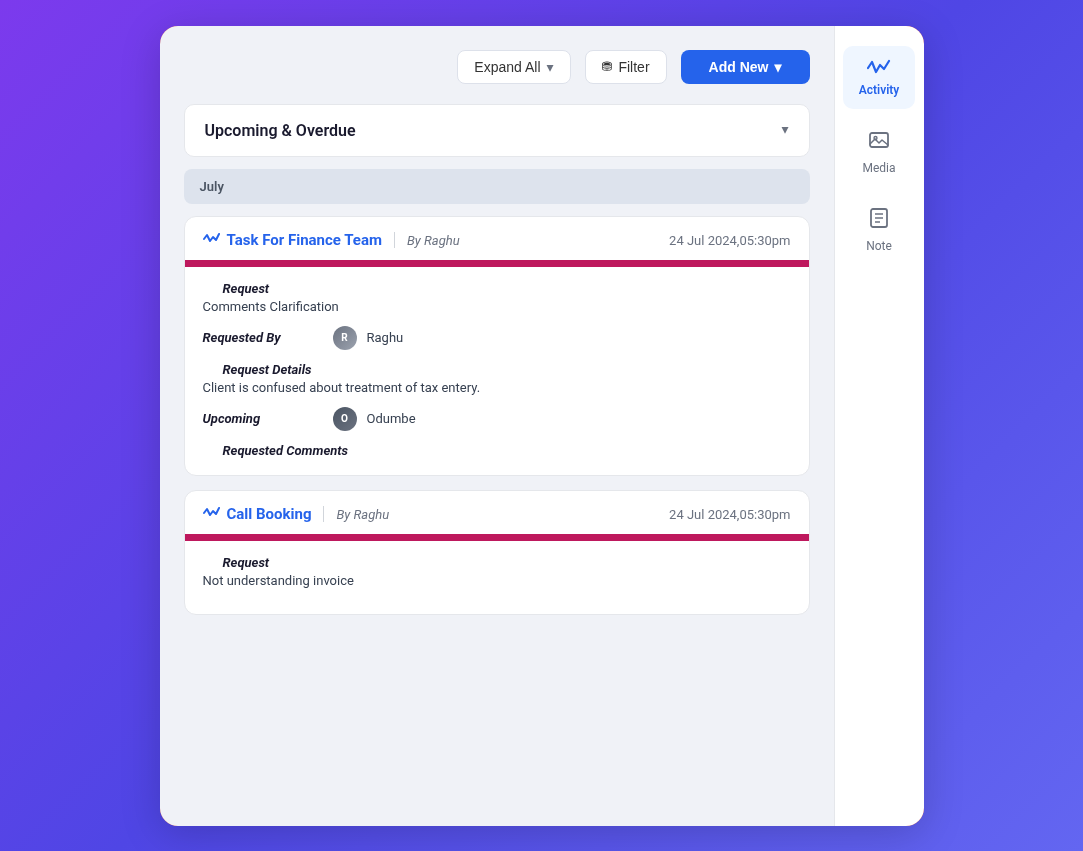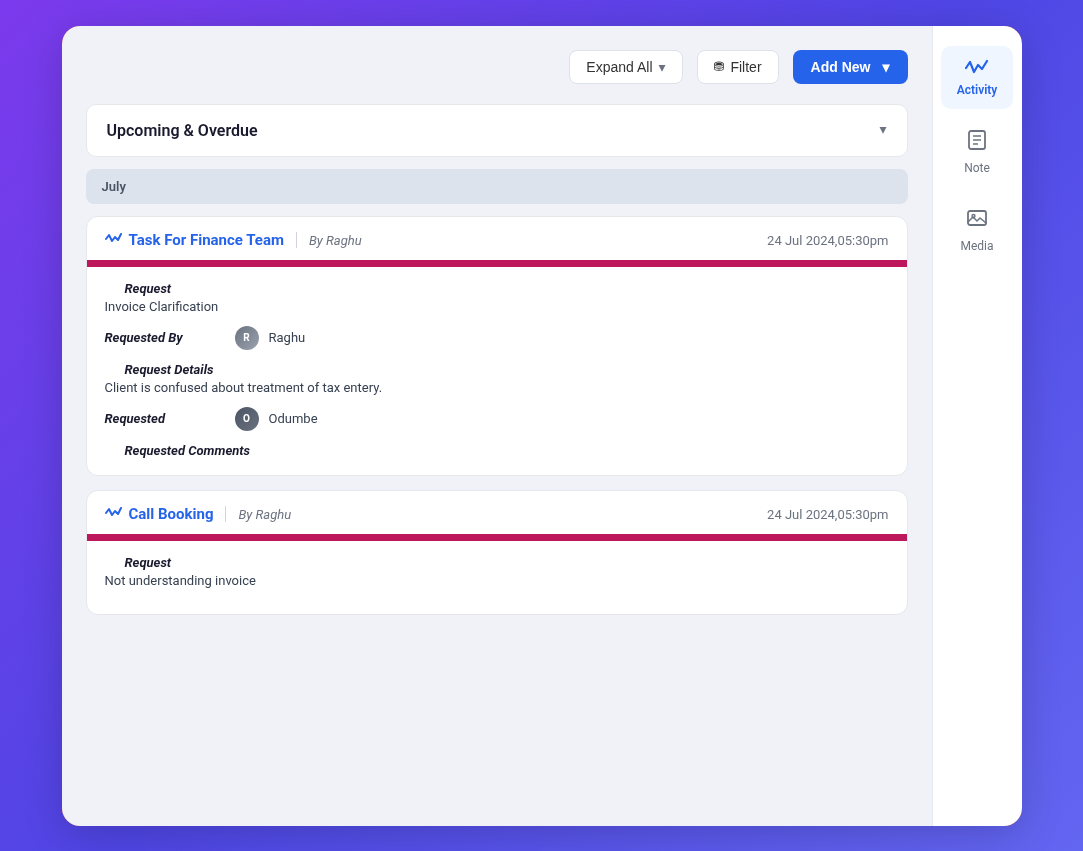--- a/index.html
+++ b/index.html
@@ -9,21 +9,21 @@
       height: 851px;
       display: flex;
       align-items: center;
       justify-content: center;
       font-family: -apple-system, BlinkMacSystemFont, 'Segoe UI', Roboto, sans-serif;
     }
 
     .outer-card {
       background: #b91c1c;
       border-radius: 18px;
-      width: 960px;
+      width: 764px;
       height: 800px;
       display: flex;
       overflow: hidden;
       box-shadow: 0 8px 40px rgba(0,0,0,0.18);
     }
 
     .main-content {
       flex: 1;
       padding: 24px 24px 0 24px;
       overflow-y: auto;
@@ -60,26 +60,26 @@
       border-radius: 8px;
       padding: 8px 16px;
       font-size: 14px;
       color: #333;
       cursor: pointer;
     }
 
     .add-new-btn {
       display: flex;
       align-items: center;
-      gap: 12px;
+      gap: 6px;
       background: #2563eb;
       color: white;
       border: none;
       border-radius: 8px;
-      padding: 9px 18px;
+      padding: 9px 28px;
       font-size: 14px;
       font-weight: 600;
       cursor: pointer;
     }
 
     .section-header {
       background: white;
       border: 1px solid #e5e7eb;
       border-radius: 10px;
       padding: 16px 20px;
@@ -311,33 +311,33 @@
           </svg>
         </span>
         <span class="task-title">Task For Finance Team</span>
         <span class="task-divider"></span>
         <span class="task-by">By Raghu</span>
         <span class="task-date">24 Jul 2024,05:30pm</span>
       </div>
       <div class="task-body">
 
         <div class="field-label">Request</div>
-        <div class="field-value">Invoice Clarification</div>
+        <div class="field-value">Comments Clarification</div>
 
         <div class="field-row">
           <span class="field-row-label">Requested By</span>
           <span class="avatar avatar-raghu">R</span>
           <span class="field-row-value">Raghu</span>
         </div>
 
         <div class="field-label">Request Details</div>
         <div class="field-value">Client is confused about treatment of tax entery.</div>
 
         <div class="field-row">
-          <span class="field-row-label">Requested</span>
+          <span class="field-row-label">Upcoming</span>
           <span class="avatar avatar-odumbe">O</span>
           <span class="field-row-value">Odumbe</span>
         </div>
 
         <div class="field-label">Requested Comments</div>
 
       </div>
     </div>
 
     <div class="task-card">
@@ -367,34 +367,34 @@
         <svg width="24" height="20" viewBox="0 0 24 20" fill="none" xmlns="http://www.w3.org/2000/svg">
           <polyline points="1,10 5,4 9,14 13,7 17,11 22,3" stroke="#2563eb" stroke-width="2.2" fill="none" stroke-linecap="round" stroke-linejoin="round"></polyline>
         </svg>
       </span>
       <span class="sidebar-item-label">Activity</span>
     </div>
 
     <div class="sidebar-item">
       <span class="sidebar-item-icon">
         <svg width="22" height="22" viewBox="0 0 22 22" fill="none" xmlns="http://www.w3.org/2000/svg">
+          <rect x="2" y="4" width="18" height="14" rx="2" stroke="#6b7280" stroke-width="1.8" fill="none"></rect>
+          <circle cx="7.5" cy="9" r="1.5" stroke="#6b7280" stroke-width="1.4" fill="none"></circle>
+          <polyline points="2,15 7,10 11,14 14,11 20,16" stroke="#6b7280" stroke-width="1.5" fill="none" stroke-linecap="round" stroke-linejoin="round"></polyline>
+        </svg>
+      </span>
+      <span class="sidebar-item-label">Media</span>
+    </div>
+
+    <div class="sidebar-item">
+      <span class="sidebar-item-icon">
+        <svg width="22" height="22" viewBox="0 0 22 22" fill="none" xmlns="http://www.w3.org/2000/svg">
           <rect x="3" y="2" width="16" height="18" rx="2" stroke="#6b7280" stroke-width="1.8" fill="none"></rect>
           <line x1="7" y1="7" x2="15" y2="7" stroke="#6b7280" stroke-width="1.5"></line>
           <line x1="7" y1="11" x2="15" y2="11" stroke="#6b7280" stroke-width="1.5"></line>
           <line x1="7" y1="15" x2="12" y2="15" stroke="#6b7280" stroke-width="1.5"></line>
         </svg>
       </span>
       <span class="sidebar-item-label">Note</span>
     </div>
 
-    <div class="sidebar-item">
-      <span class="sidebar-item-icon">
-        <svg width="22" height="22" viewBox="0 0 22 22" fill="none" xmlns="http://www.w3.org/2000/svg">
-          <rect x="2" y="4" width="18" height="14" rx="2" stroke="#6b7280" stroke-width="1.8" fill="none"></rect>
-          <circle cx="7.5" cy="9" r="1.5" stroke="#6b7280" stroke-width="1.4" fill="none"></circle>
-          <polyline points="2,15 7,10 11,14 14,11 20,16" stroke="#6b7280" stroke-width="1.5" fill="none" stroke-linecap="round" stroke-linejoin="round"></polyline>
-        </svg>
-      </span>
-      <span class="sidebar-item-label">Media</span>
-    </div>
-
   </div>
 </div>
 
 </body></html>

